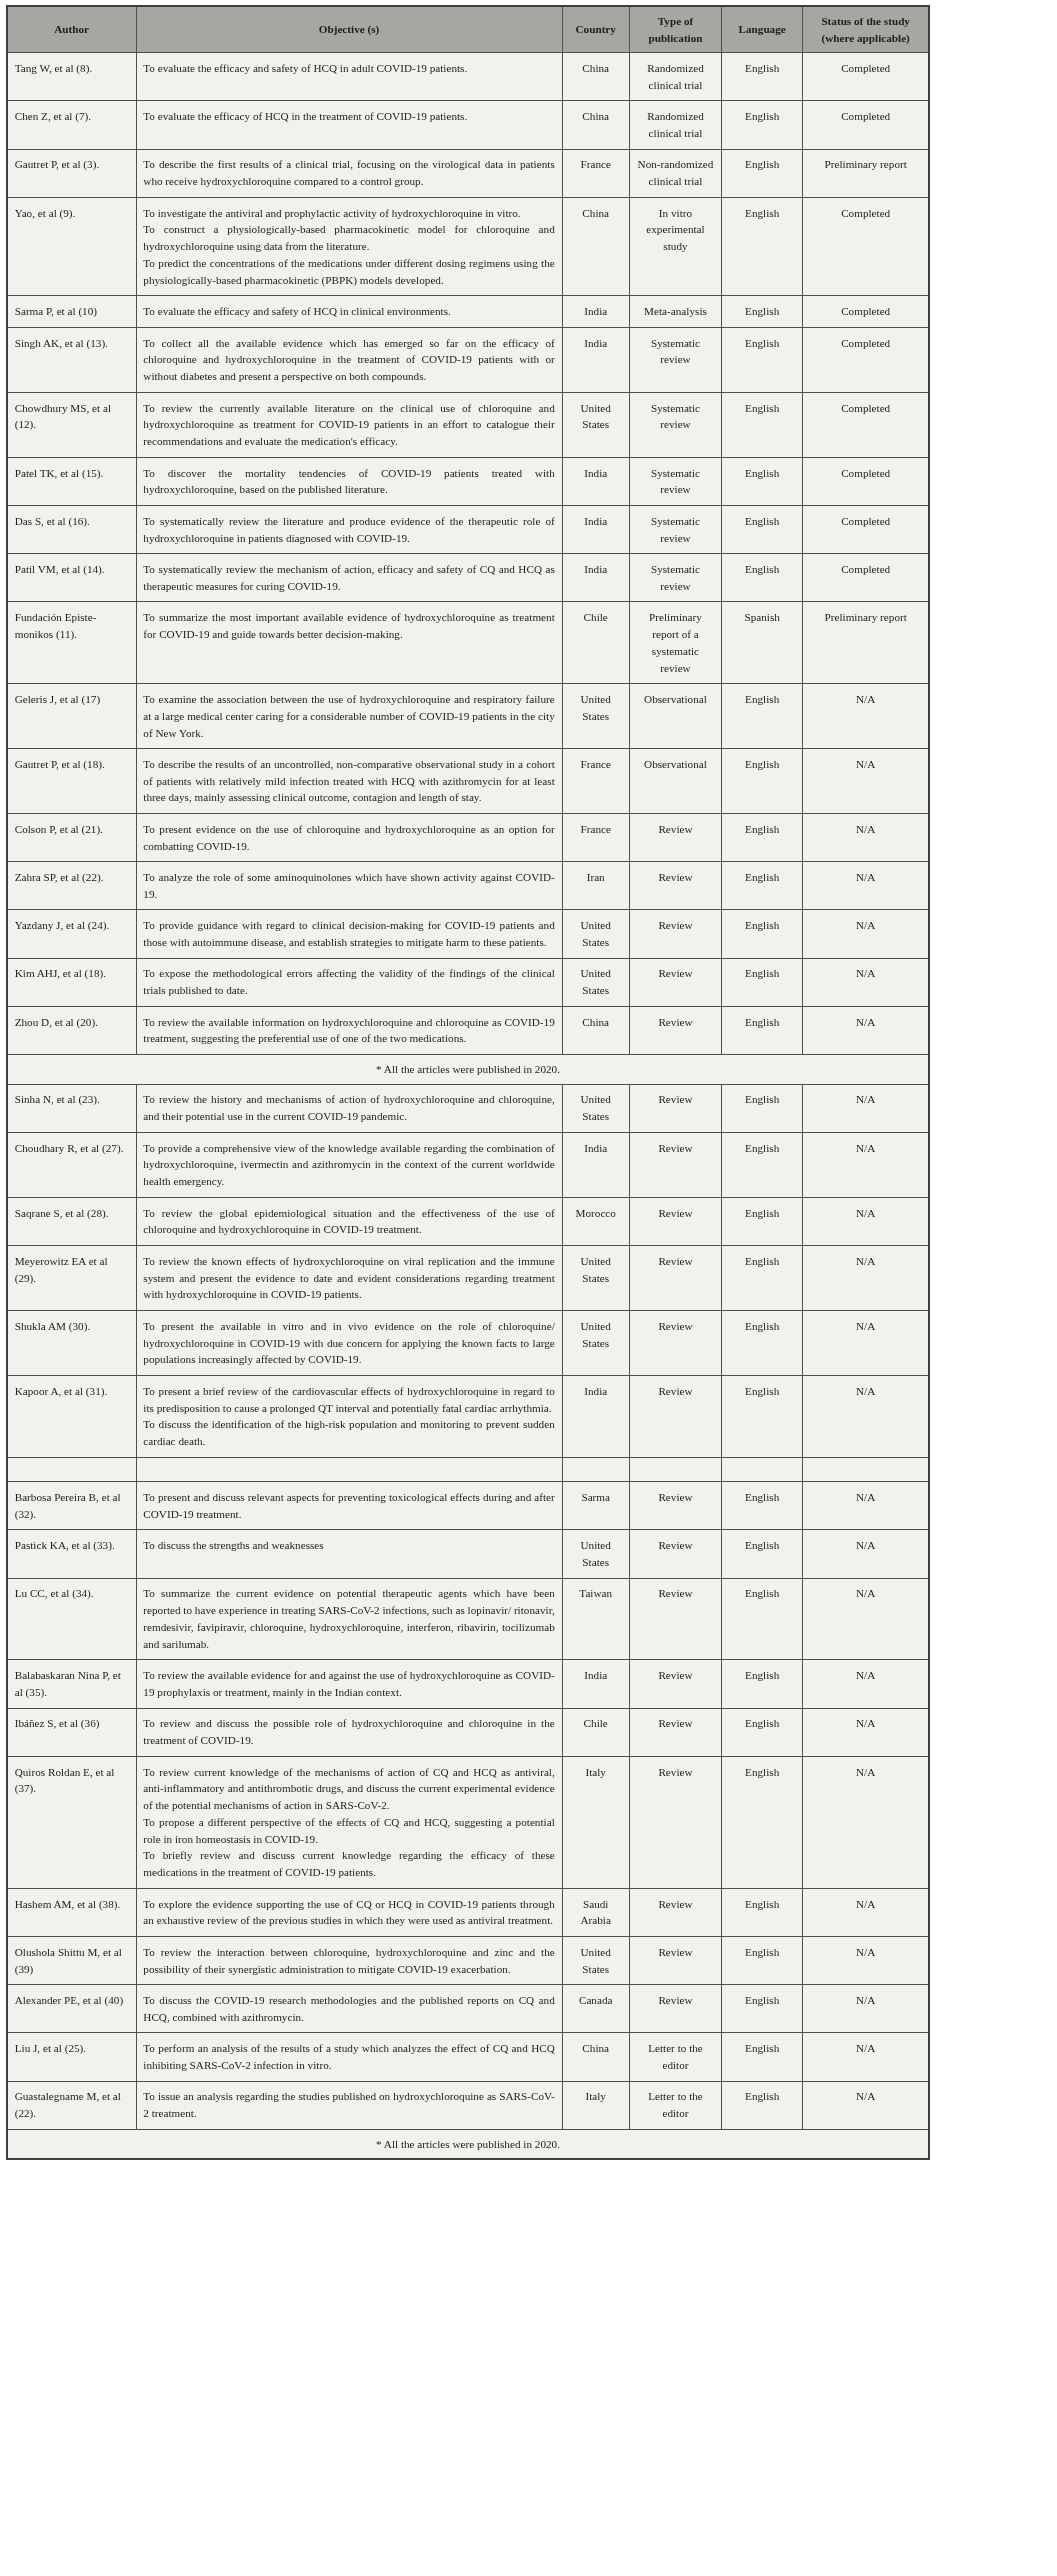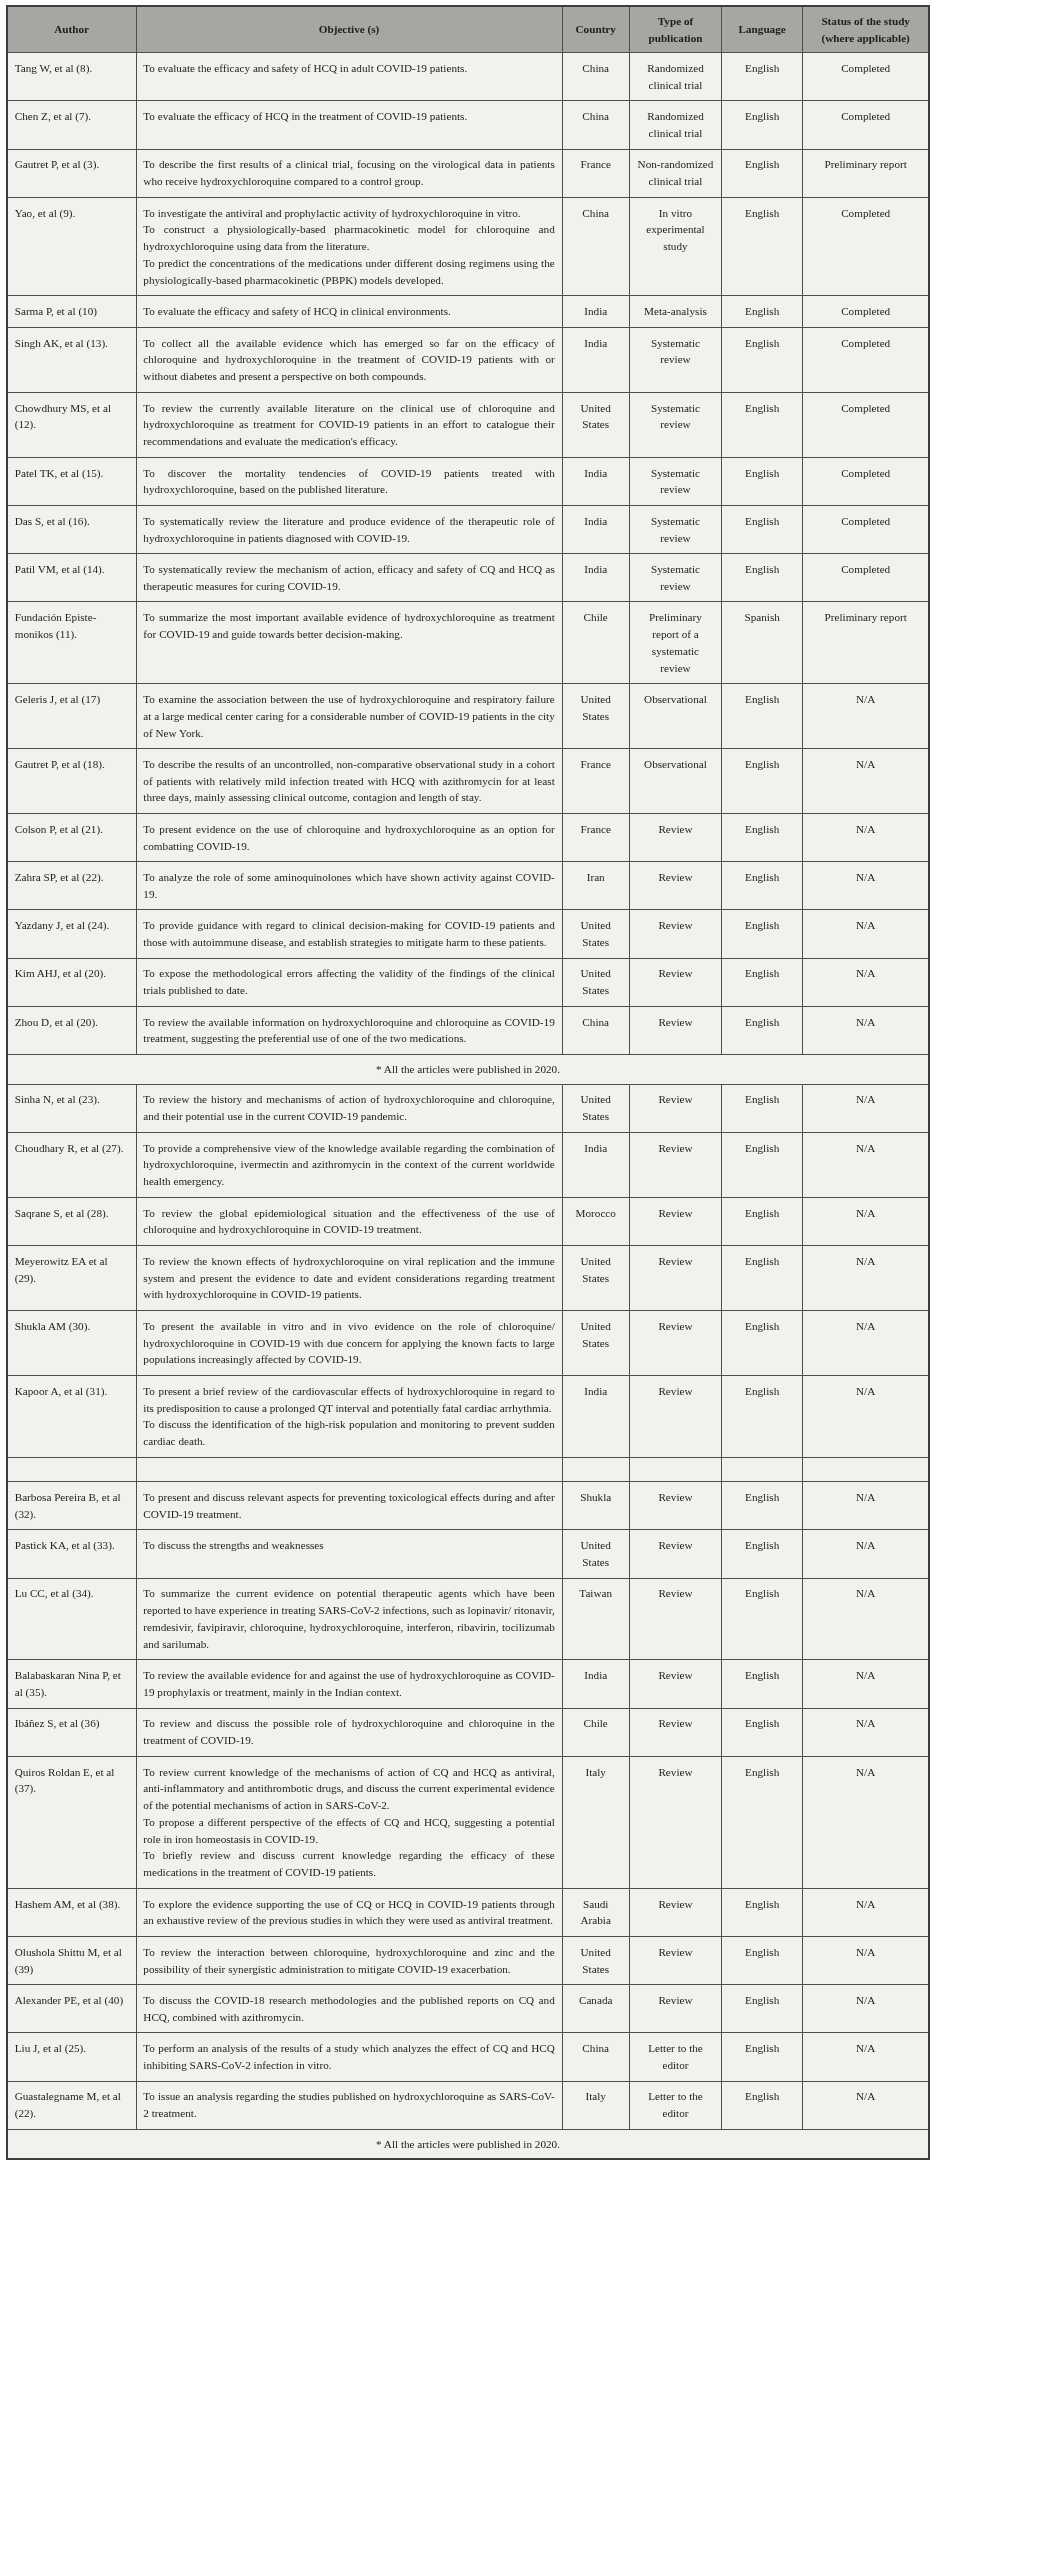--- a/index.html
+++ b/index.html
@@ -223,21 +223,21 @@
     <td class="author">Yazdany J, et al (24).</td>
     <td class="objective">
             <div class="para">To provide guidance with regard to clinical decision-making for COVID-19 patients and those with autoimmune disease, and establish strategies to mitigate harm to these patients.</div>
           </td>
     <td class="c">United States</td>
     <td class="c">Review</td>
     <td class="c">English</td>
     <td class="c">N/A</td>
   </tr>
         <tr>
-    <td class="author">Kim AHJ, et al (20).</td>
+    <td class="author">Kim AHJ, et al (18).</td>
     <td class="objective">
             <div class="para">To expose the methodological errors affecting the validity of the findings of the clinical trials published to date.</div>
           </td>
     <td class="c">United States</td>
     <td class="c">Review</td>
     <td class="c">English</td>
     <td class="c">N/A</td>
   </tr>
         <tr>
     <td class="author">Zhou D, et al (20).</td>
@@ -319,21 +319,21 @@
     <td class="c"></td>
     <td class="c"></td>
     <td class="c"></td>
     <td class="c"></td>
   </tr>
         <tr>
     <td class="author">Barbosa Pereira B, et al (32).</td>
     <td class="objective">
             <div class="para">To present and discuss relevant aspects for preventing toxicological effects during and after COVID-19 treatment.</div>
           </td>
-    <td class="c">Shukla</td>
+    <td class="c">Sarma</td>
     <td class="c">Review</td>
     <td class="c">English</td>
     <td class="c">N/A</td>
   </tr>
         <tr>
     <td class="author">Pastick KA, et al (33).</td>
     <td class="objective">
             <div class="para">To discuss the strengths and weaknesses</div>
           </td>
     <td class="c">United States</td>
@@ -399,21 +399,21 @@
             <div class="para">To review the interaction between chloroquine, hydroxychloroquine and zinc and the possibility of their synergistic administration to mitigate COVID-19 exacerbation.</div>
           </td>
     <td class="c">United States</td>
     <td class="c">Review</td>
     <td class="c">English</td>
     <td class="c">N/A</td>
   </tr>
         <tr>
     <td class="author">Alexander PE, et al (40)</td>
     <td class="objective">
-            <div class="para">To discuss the COVID-18 research methodologies and the published reports on CQ and HCQ, combined with azithromycin.</div>
+            <div class="para">To discuss the COVID-19 research methodologies and the published reports on CQ and HCQ, combined with azithromycin.</div>
           </td>
     <td class="c">Canada</td>
     <td class="c">Review</td>
     <td class="c">English</td>
     <td class="c">N/A</td>
   </tr>
         <tr>
     <td class="author">Liu J, et al (25).</td>
     <td class="objective">
             <div class="para">To perform an analysis of the results of a study which analyzes the effect of CQ and HCQ inhibiting SARS-CoV-2 infection in vitro.</div>

